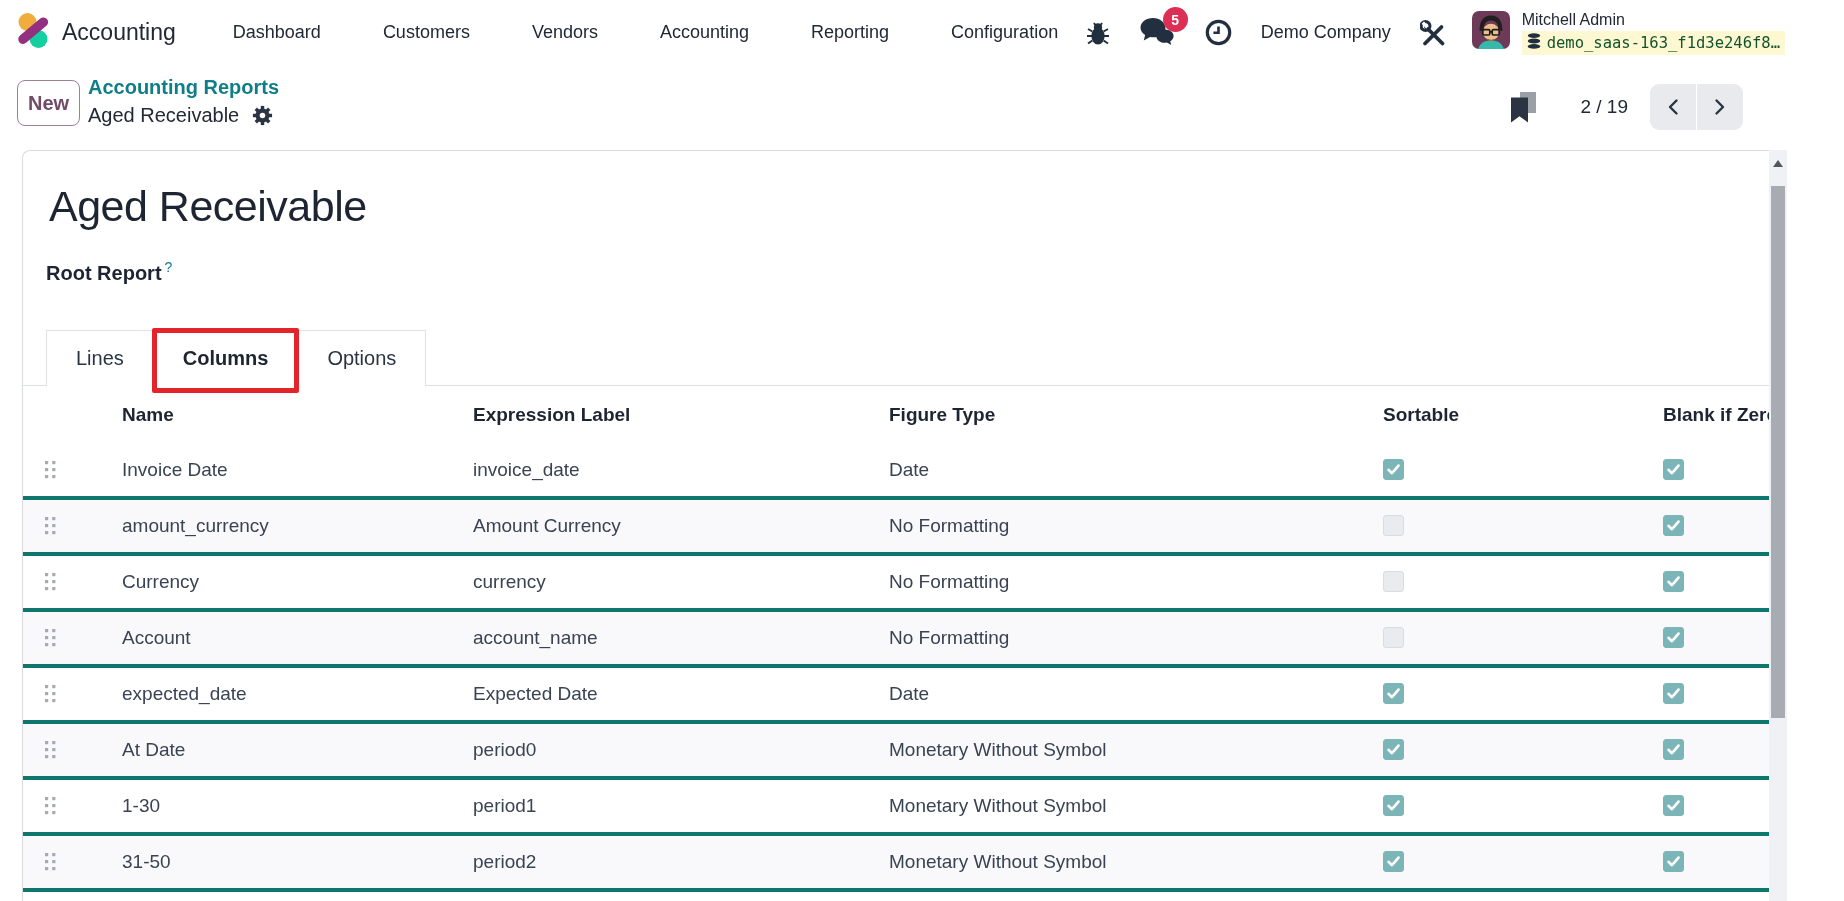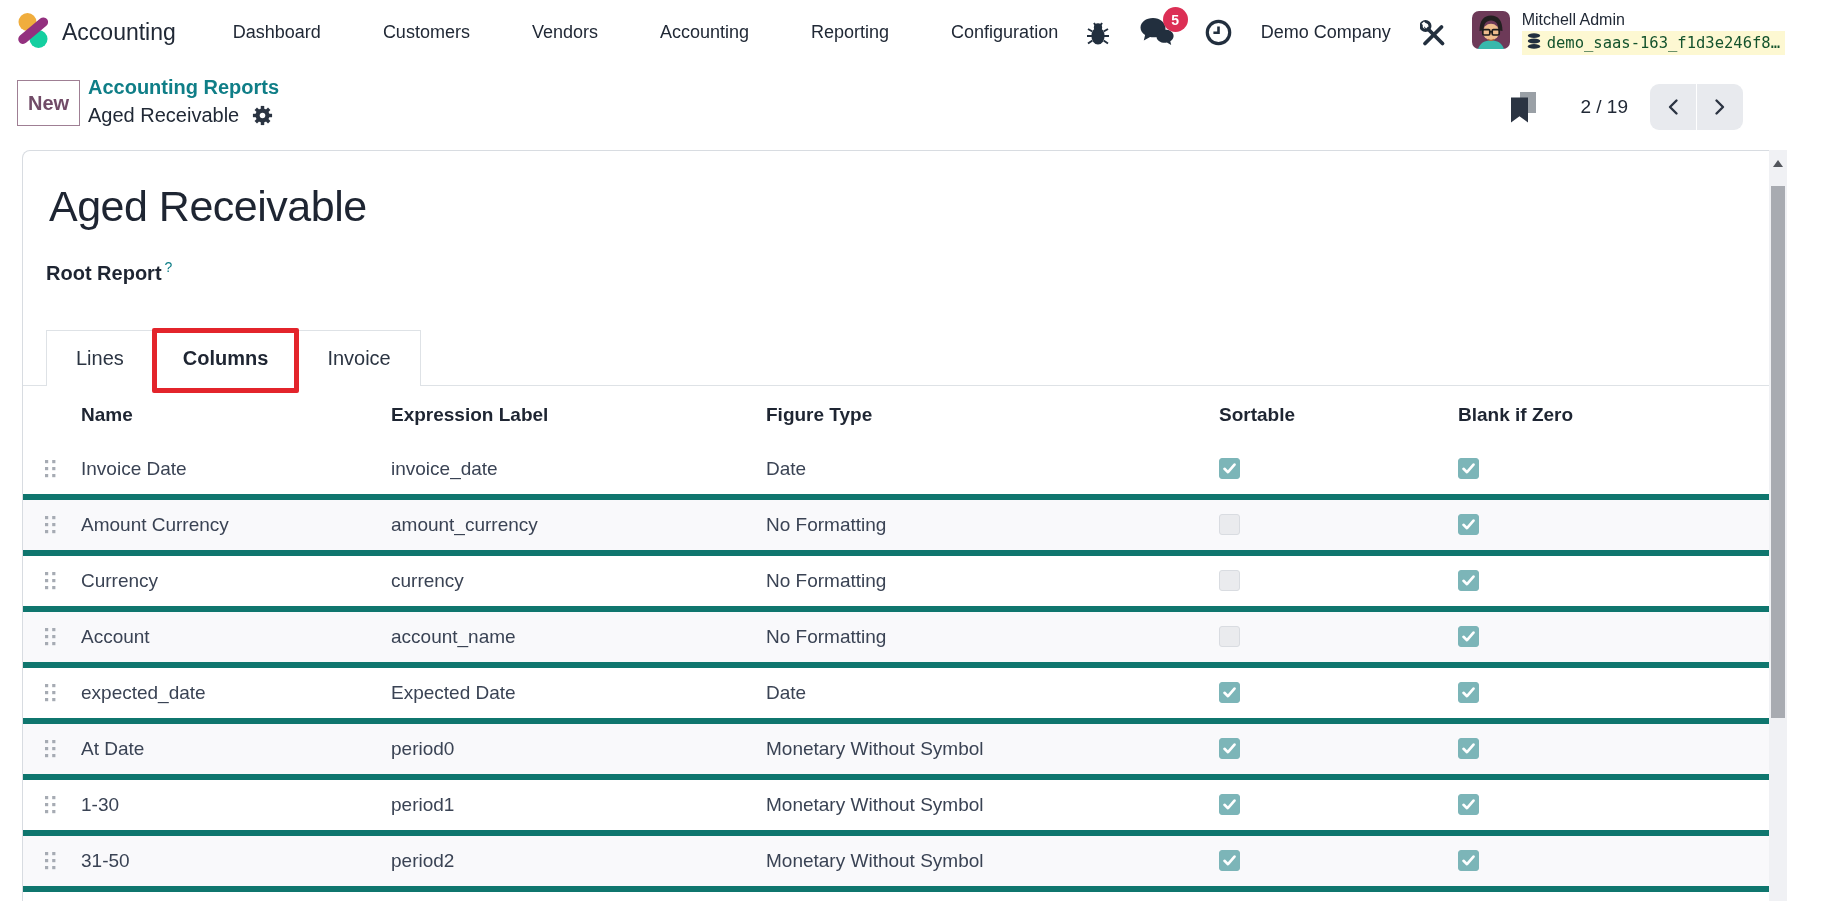--- a/index.html
+++ b/index.html
@@ -17,21 +17,21 @@
   .tb-icon { display:flex; align-items:center; justify-content:center; padding:0 15px; height:64px; cursor:pointer; position:relative; }
   .badge { position:absolute; top:7px; right:2px; min-width:25px; height:25px; border-radius:13px; background:#dc2f55; color:#fff; font-size:14px; font-weight:700; display:flex; align-items:center; justify-content:center; padding:0 4px; }
   .company { font-size:18px; color:#212936; padding:0 14px; cursor:pointer; white-space:nowrap; }
   .userblock { display:flex; align-items:center; margin-left:10px; cursor:pointer; }
   .user-texts { margin-left:12px; }
   .user-name { font-size:16px; color:#212936; line-height:19px; }
   .db-pill { margin-top:2px; display:flex; align-items:center; gap:6px; background:#fdf8d2; padding:2px 5px; font-family:"DejaVu Sans Mono", monospace; font-size:15.5px; color:#14532d; max-width:322px; white-space:nowrap; }
 
   
   .crumbbar { position:absolute; left:0; top:64px; width:100%; height:86px; background:#fff; }
-  .btn-new { position:absolute; left:17px; top:16px; width:63px; height:46px; background:#fff; border:1px solid #9f7f94; border-radius:0; color:#714b67; font-size:20px; font-weight:600; font-family:inherit; cursor:pointer; }
+  .btn-new { position:absolute; left:17px; top:16px; width:63px; height:46px; background:#fff; border:1px solid #9f7f94; border-radius:8px; color:#714b67; font-size:20px; font-weight:600; font-family:inherit; cursor:pointer; }
   .crumbs { position:absolute; left:88px; top:10px; }
   .crumb-parent { font-size:20px; font-weight:600; color:#0f7e87; line-height:26px; cursor:pointer; display:block; }
   .crumb-current-row { display:flex; align-items:center; gap:12px; margin-top:2px; }
   .crumb-current { font-size:20px; color:#212936; line-height:26px; }
   .gear-btn { cursor:pointer; display:flex; align-items:center; }
   .pager-zone { position:absolute; right:44px; top:0; height:86px; display:flex; align-items:center; }
   .bookmark-btn { cursor:pointer; margin-right:44px; display:flex; }
   .pager-value { font-size:19px; color:#212936; margin-right:22px; cursor:pointer; }
   .pager-btn { width:46px; height:46px; background:#e8eaee; border:none; border-radius:9px; display:flex; align-items:center; justify-content:center; cursor:pointer; }
   .pager-btn.prev { border-top-right-radius:0; border-bottom-right-radius:0; margin-right:1px; }
@@ -47,23 +47,23 @@
 
   
   .tabstrip { margin-top:45px; height:56px; border-bottom:1px solid #dee2e6; position:relative; }
   .tabs { display:inline-flex; height:56px; border:1px solid #dee2e6; border-bottom:none; margin-left:23px; }
   .tab { position:relative; height:100%; display:flex; align-items:center; padding:0 29px; font-size:20px; color:#2b3442; cursor:pointer; border-right:1px solid #dee2e6; background:#fff; }
   .tab:last-child { border-right:none; }
   .tab.active { font-weight:700; color:#1e2532; }
   .hl { position:absolute; left:-2px; right:-2px; top:-3px; bottom:-7px; border:5px solid #e3242b; border-radius:2px; pointer-events:none; z-index:5; }
 
   
-  .grid { display:grid; grid-template-columns:40px 310px 375px 453px 239px 306px 1fr; padding-left:18px; align-items:center; }
+  .grid { display:grid; grid-template-columns:40px 310px 375px 453px 239px 306px 1fr; padding-left:18px; align-items:center;gap:41px; }
   .thead { height:58px; font-weight:700; font-size:19px; color:#1e2532; }
-  .trow { height:56px; border-bottom:6px solid #0f766e; font-size:19px; color:#3a4354; background:#fff; }
+  .trow { height:56px; border-bottom:4px solid #0f766e; font-size:19px; color:#3a4354; background:#fff; }
   .trow.alt { background:#f9f9fb; }
   .cell { cursor:pointer; }
   .drag { display:flex; align-items:center; justify-content:flex-start; padding-left:4px; cursor:grab; }
   .cb { width:21px; height:21px; border-radius:3px; background:#eaebee; border:1px solid #d9dce1; display:flex; align-items:center; justify-content:center; cursor:pointer; }
   .cb svg { display:none; }
   .cb.checked { background:#7cb5b8; border-color:#7cb5b8; }
   .cb.checked svg { display:block; }
   .bin { display:flex; align-items:center; justify-content:center; cursor:pointer; width:36px; }
 
   
@@ -207,21 +207,21 @@
   <div class="sheet">
     <h1>Aged Receivable</h1>
     <div class="root-report">
       <span class="rr-label">Root Report</span><span class="rr-help">?</span>
     </div>
 
     <div class="tabstrip">
       <div class="tabs">
           <div class="tab">Lines</div>
           <div class="tab active">Columns<div class="hl"></div></div>
-          <div class="tab">Invoice</div>
+          <div class="tab">Options</div>
         </div>
     </div>
 
     <div class="grid thead">
       <div></div>
       <div>Name</div>
       <div>Expression Label</div>
       <div>Figure Type</div>
       <div>Sortable</div>
       <div>Blank if Zero</div>
@@ -273,22 +273,22 @@
     <div class="drag">
       <svg width="11" height="18" viewBox="0 0 11 18" fill="#a6abb3">
         <rect x="0" y="0" width="3.2" height="3.2"></rect>
               <rect x="7.2" y="0" width="3.2" height="3.2"></rect>
         <rect x="0" y="7" width="3.2" height="3.2"></rect>
               <rect x="7.2" y="7" width="3.2" height="3.2"></rect>
         <rect x="0" y="14" width="3.2" height="3.2"></rect>
               <rect x="7.2" y="14" width="3.2" height="3.2"></rect>
       </svg>
     </div>
+    <div class="cell c-expr">amount_currency</div>
     <div class="cell c-name">Amount Currency</div>
-    <div class="cell c-expr">amount_currency</div>
     <div class="cell c-fig">No Formatting</div>
     <div>
       <div class="cb">
         
       </div>
     </div>
     <div>
       <div class="cb checked">
         <svg width="13" height="11" viewBox="0 0 13 11">
                 <path d="M1.5 5.8 L5 9.2 L11.5 1.6" stroke="#ffffff" stroke-width="2.6" fill="none" stroke-linecap="round" stroke-linejoin="round"></path>

